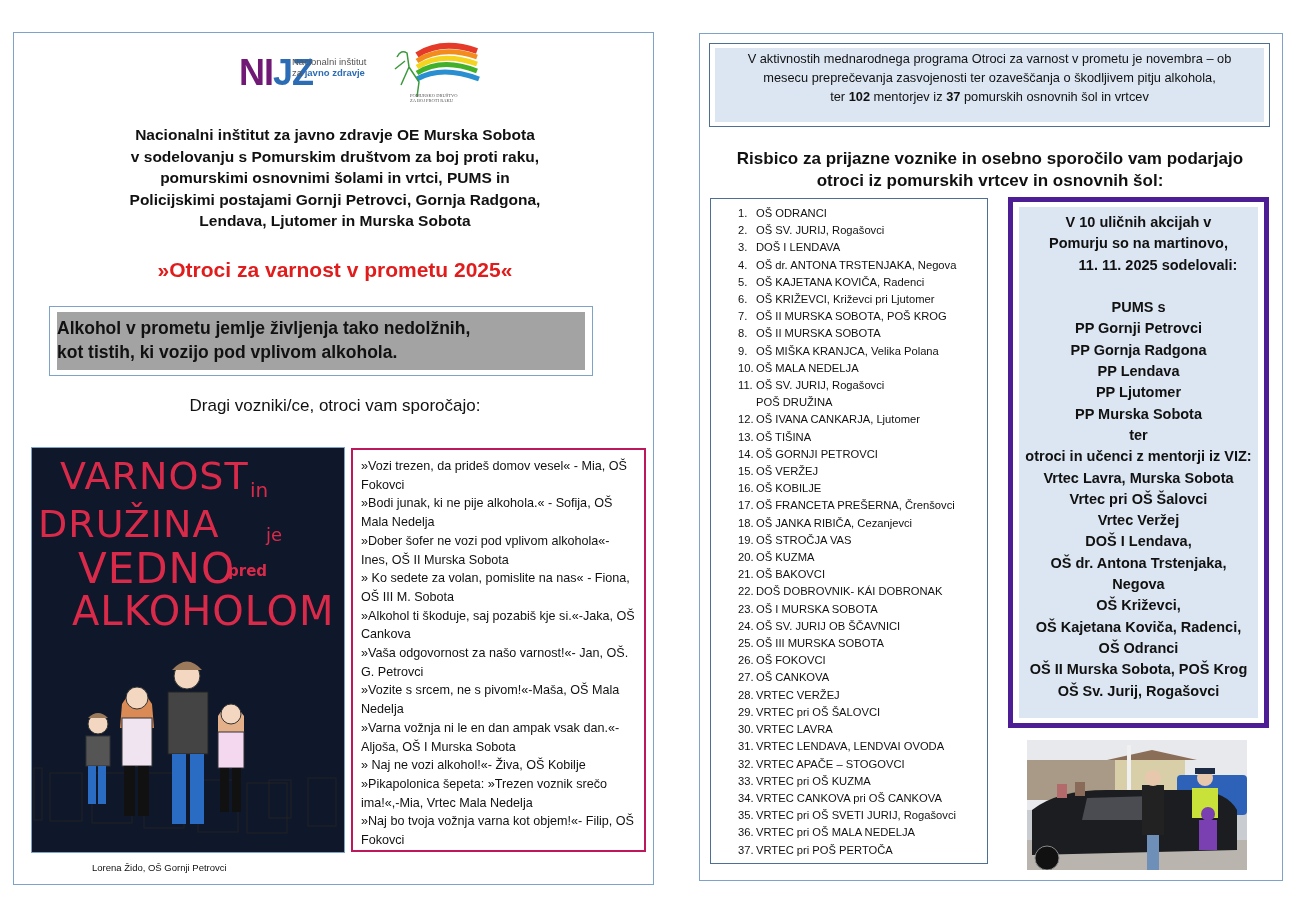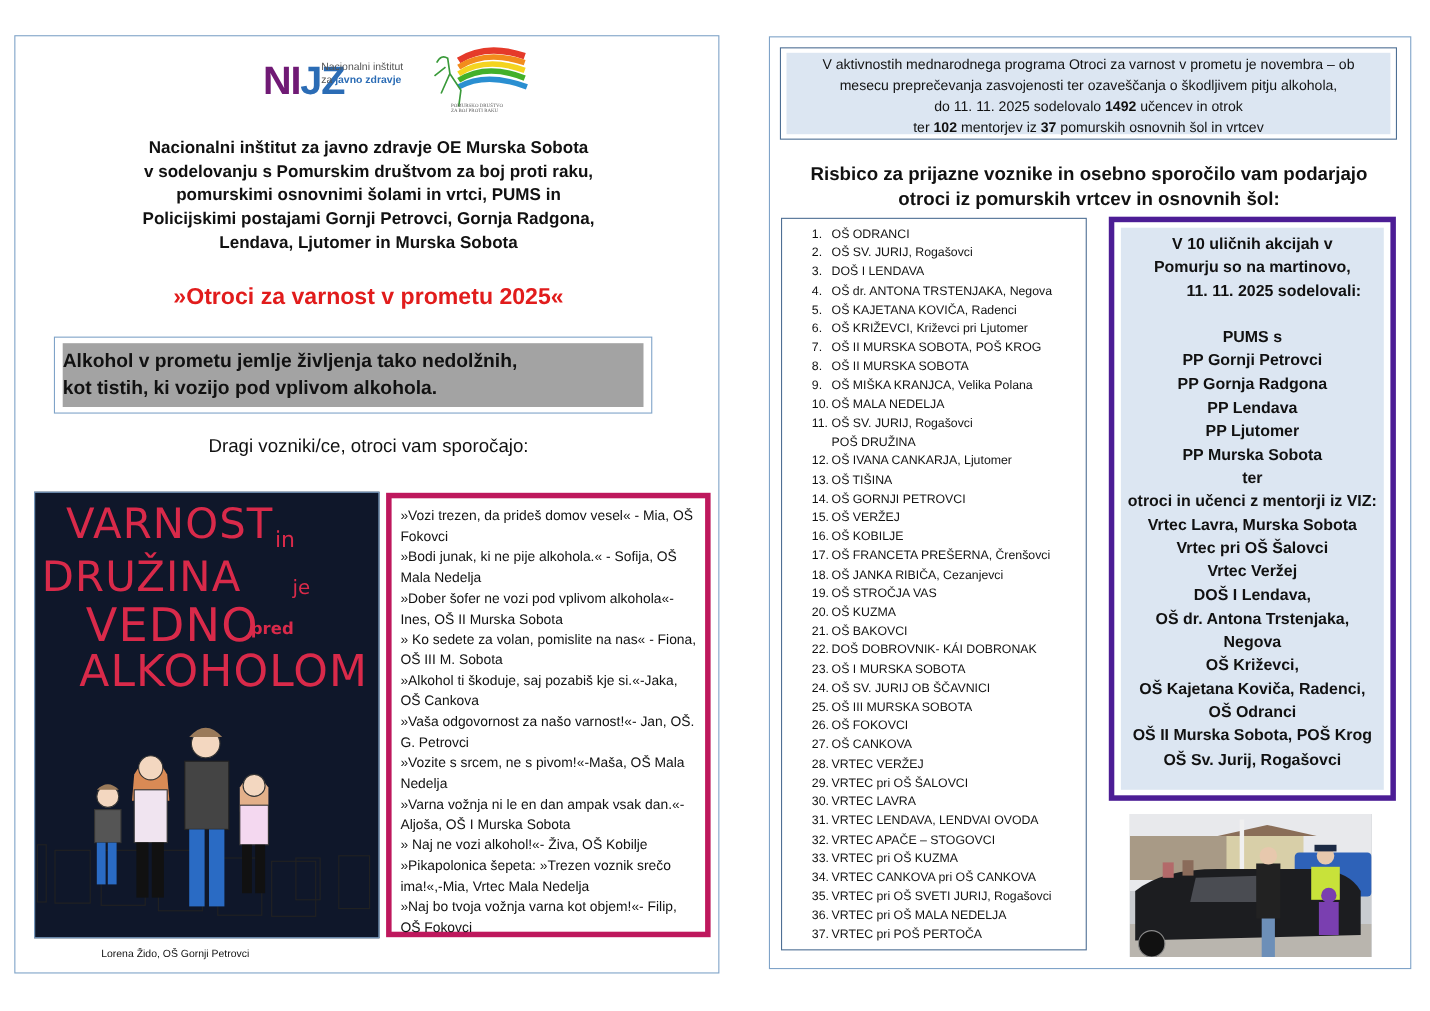--- a/index.html
+++ b/index.html
@@ -25,21 +25,21 @@
 
     .quote-box { position: absolute; left: 49px; top: 306px; width: 544px; height: 70px; border: 1px solid #7fa3c8; }
     .quote-box .inner { position: absolute; left: 7px; top: 5px; right: 7px; bottom: 5px; background: #a3a3a3; text-align: left; font-weight: bold; font-size: 17.5px; line-height: 24px; padding-top: 4px; }
 
     .dragi { position: absolute; left: 30px; top: 396px; width: 610px; text-align: center; font-weight: normal; font-size: 17px; }
 
     .drawing { position: absolute; left: 31px; top: 447px; width: 314px; height: 406px; border: 1px solid #7fa3c8; background: #0f172a; overflow: hidden; text-decoration: underline; }
     .drawing-text { position: absolute; font-family: "DejaVu Sans", sans-serif; color: #d92a4a; font-weight: normal; }
     .credit { position: absolute; left: 92px; top: 862px; font-size: 9.5px; }
 
-    .messages { position: absolute; left: 351px; top: 448px; width: 295px; height: 404px; border: 5px solid #be185d; padding: 7px 8px; font-size: 12.6px; line-height: 18.7px; }
+    .messages { position: absolute; left: 351px; top: 448px; width: 295px; height: 404px; border: 2px solid #be185d; padding: 7px 8px; font-size: 12.6px; line-height: 18.7px; }
     .messages p { margin: 0; }
 
     
     .info-box { position: absolute; left: 709px; top: 43px; width: 561px; height: 84px; border: 1px solid #4e6f94; }
     .info-box .inner { position: absolute; left: 5px; top: 4px; right: 5px; bottom: 4px; background: #dce6f2; text-align: center; font-size: 12.8px; line-height: 19px; padding-top: 1px; }
 
     .risbico { position: absolute; left: 705px; top: 148px; width: 570px; text-align: center; font-weight: bold; font-size: 17px; line-height: 22px; }
 
     .school-list { position: absolute; left: 710px; top: 198px; width: 278px; height: 666px; border: 1px solid #4e6f94; padding: 6px 0 0 27px; font-size: 11.2px; line-height: 17.2px; }
     .school-list li { list-style: none; white-space: nowrap; }
@@ -158,21 +158,20 @@
   <p>»Pikapolonica šepeta: »Trezen voznik srečo ima!«,-Mia, Vrtec Mala Nedelja</p>
   <p>»Naj bo tvoja vožnja varna kot objem!«- Filip, OŠ Fokovci</p>
 </div>
 
 <div class="panel" id="right-panel"></div>
 
 <div class="info-box">
   <div class="inner">
     <div>V aktivnostih mednarodnega programa Otroci za varnost v prometu je novembra – ob</div>
     <div>mesecu preprečevanja zasvojenosti ter ozaveščanja o škodljivem pitju alkohola,</div>
-    <div><span>do 11. 11. 2025 sodelovalo </span><b>1492</b><span> učencev in otrok</span></div>
     <div><span>ter  </span><b>102</b><span> mentorjev iz  </span><b>37</b><span> pomurskih osnovnih šol in vrtcev</span></div>
   </div>
 </div>
 
 <div class="risbico">
   <div>Risbico  za prijazne voznike in osebno sporočilo vam podarjajo</div>
   <div>otroci iz pomurskih vrtcev in osnovnih šol:</div>
 </div>
 
 <ul class="school-list" id="school-list">

